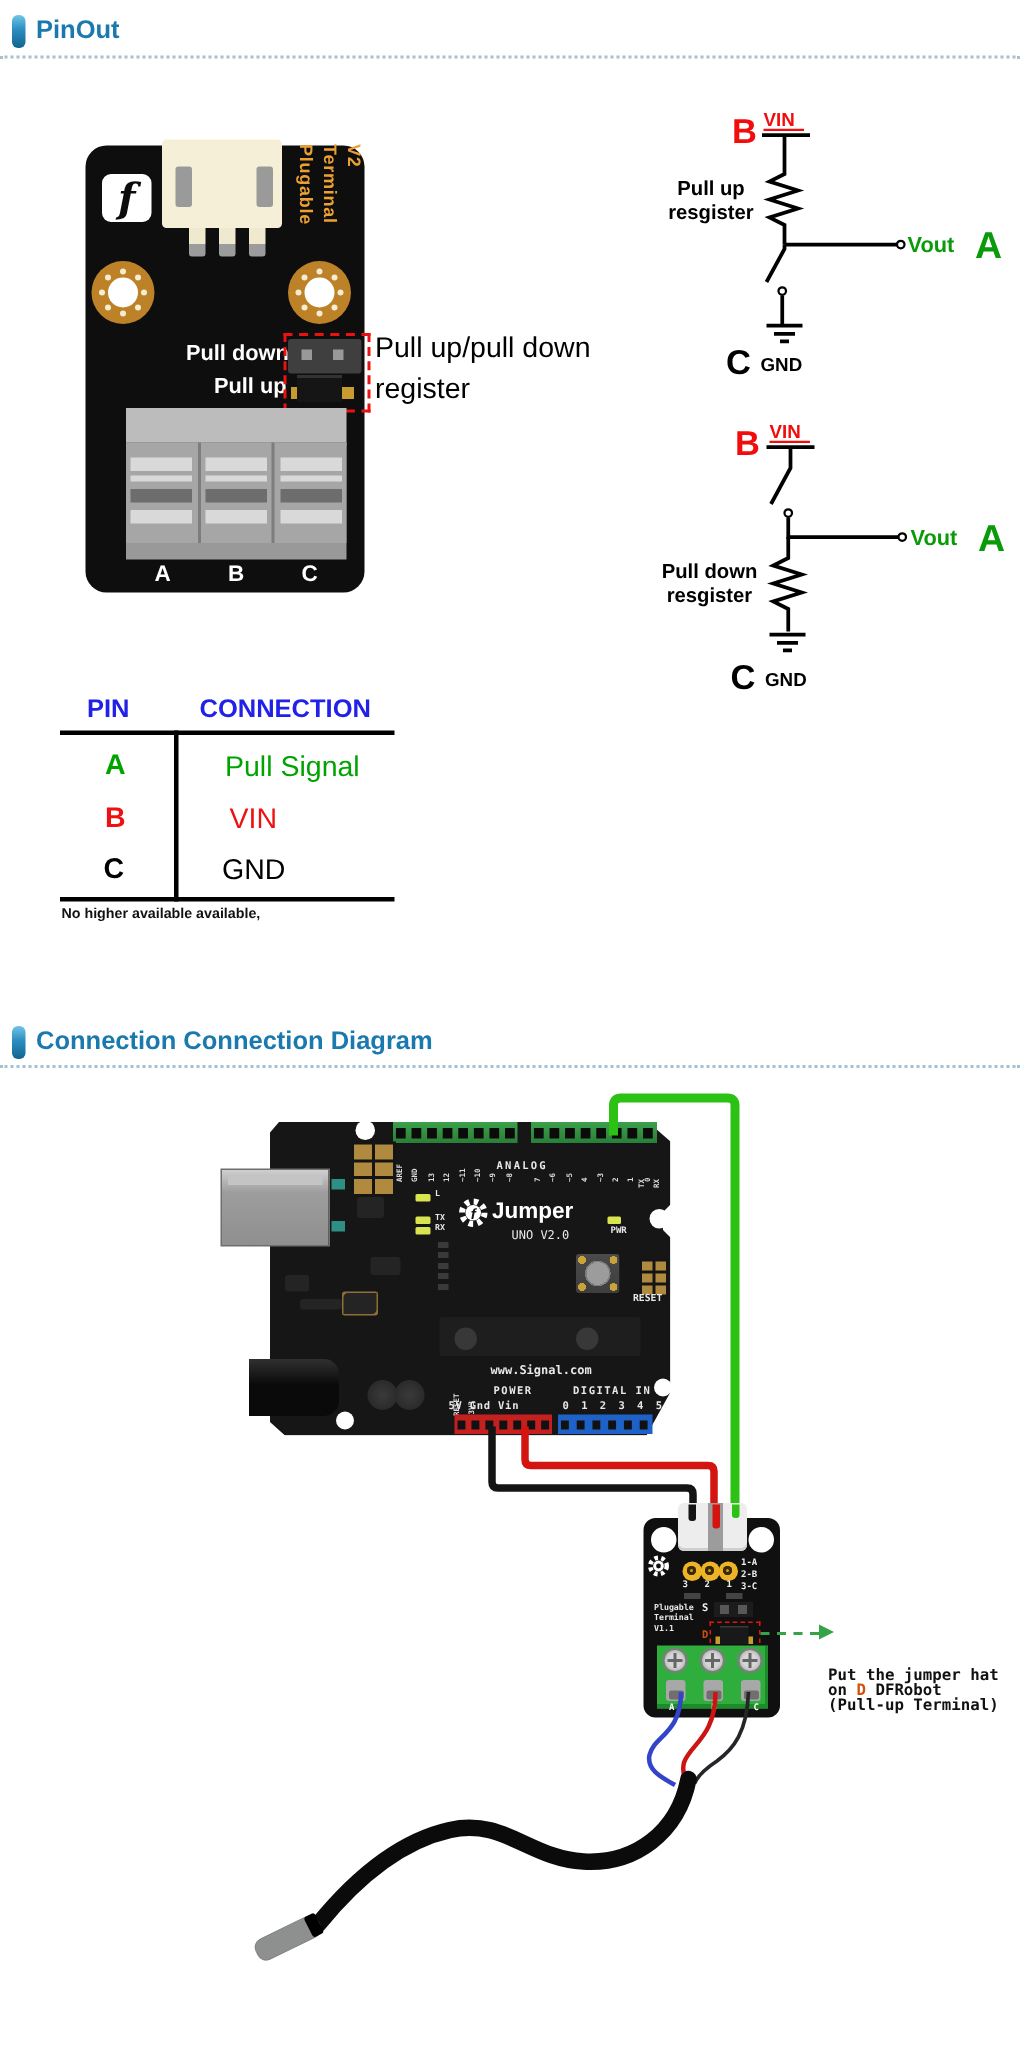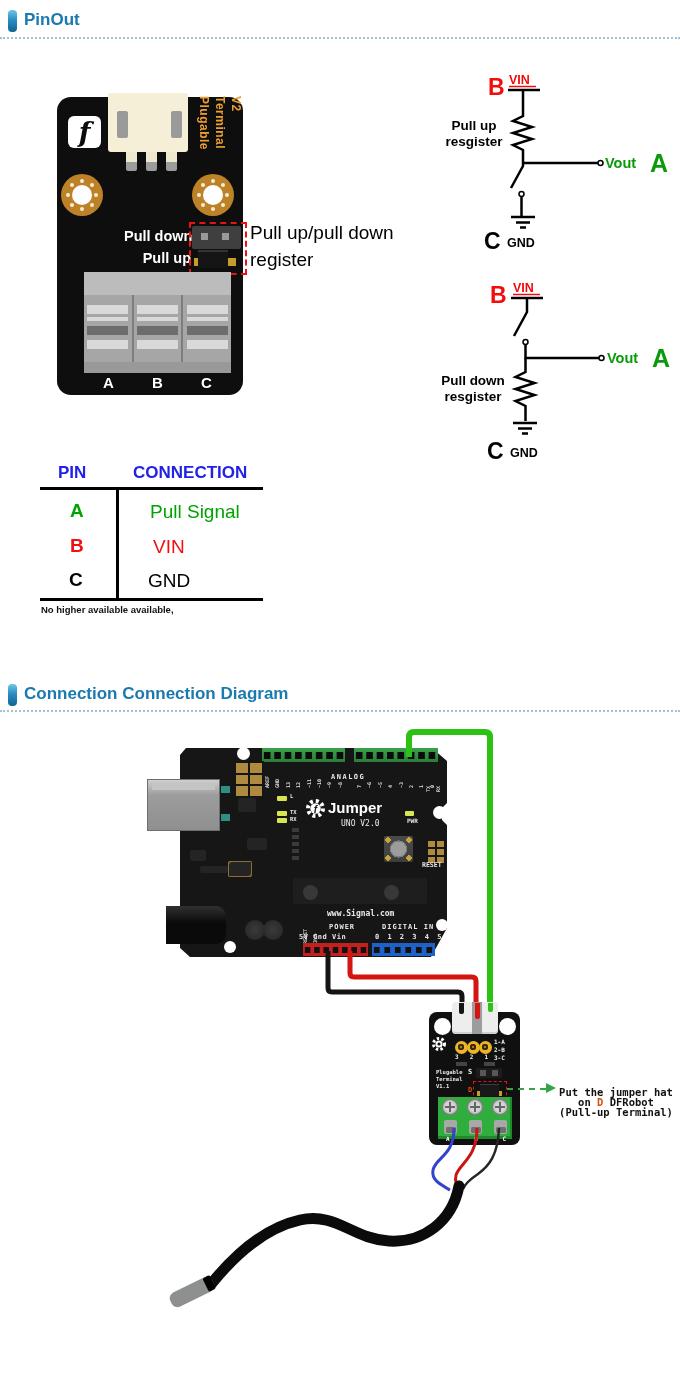--- a/index.html
+++ b/index.html
@@ -139,21 +139,21 @@
   .wslot{top:1120px;width:13px;height:14px;background:#a8a8a8;border-radius:2px;}
   .wslot::after{content:"";position:absolute;left:1.5px;bottom:1.5px;width:10px;height:6px;
                 background:#6f6f6f;border-radius:1.5px;}
   .m2-abc{left:446px;top:1135px;width:60px;display:flex;justify-content:space-between;}
   .m2-abc span{font-size:6px;font-weight:bold;color:#fff;font-family:"DejaVu Sans Mono",monospace;}
 
   
   .co-dash{left:507px;top:1088px;width:39px;height:0;border-top:2px dashed #35a348;}
   .co-tri{left:546px;top:1083px;width:0;height:0;border-left:10px solid #35a348;
           border-top:5.5px solid transparent;border-bottom:5.5px solid transparent;}
-  .co-text{left:552px;top:1088px;width:128px;text-align:center;
+  .co-text{left:552px;top:1113px;width:128px;
            font-family:"DejaVu Sans Mono",monospace;font-size:10.5px;line-height:9.8px;
            color:#111;font-weight:bold;}
   .co-d{color:#d2500e;}
 
   svg{position:absolute;pointer-events:none;}
   svg text{font-family:"Liberation Sans",sans-serif;}
 </style>
 </head>
 <body>
 

